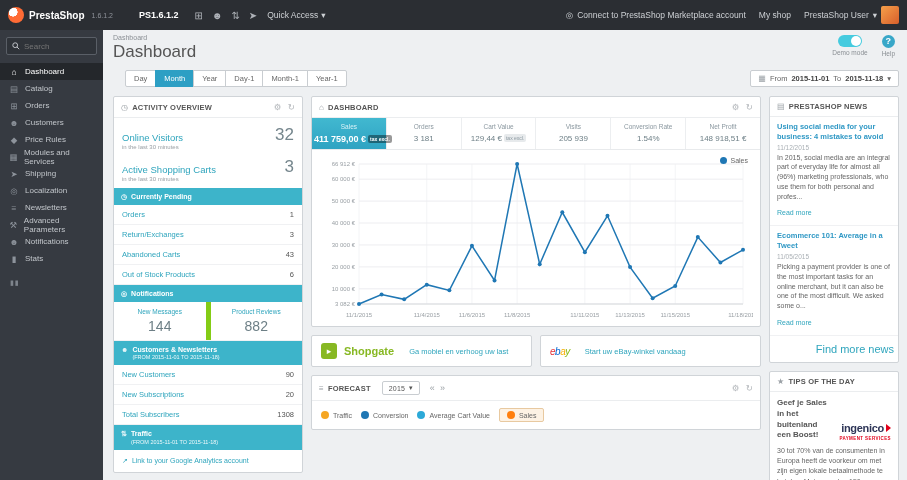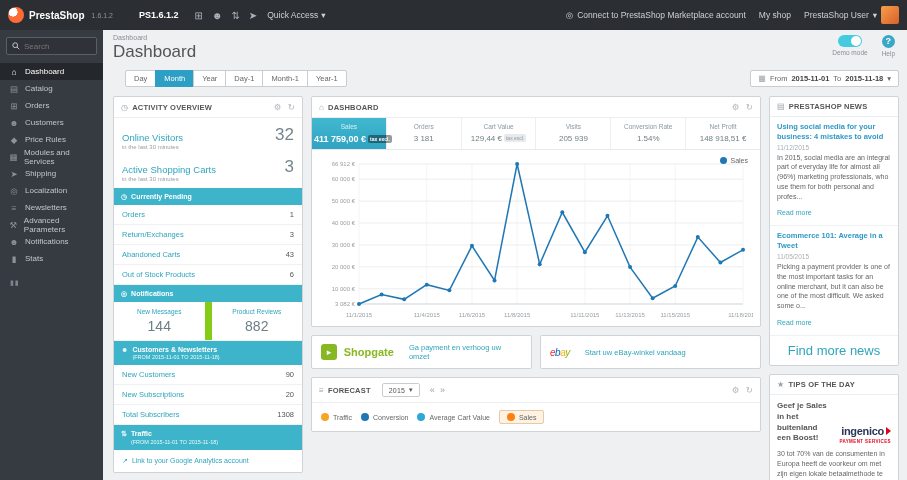--- a/index.html
+++ b/index.html
@@ -77,21 +77,21 @@
   .metric-value{font-size:17px;font-weight:300;color:#75868d;line-height:1;margin-top:2px}
   .metric-block{padding-bottom:6px}
   .sec-bar{background:#3db4ca;color:#fff;font-size:7px;font-weight:bold;padding:4px 7px;display:flex;gap:4px;align-items:flex-start;line-height:1.3}
   .sec-bar .bar-icon{font-size:7px;opacity:.9}
   .sec-sub{display:block;font-weight:normal;font-size:5.5px;opacity:.9}
   .stat-row{display:flex;justify-content:space-between;align-items:center;padding:5px 8px;font-size:7.5px;border-bottom:1px solid #f0f1f3}
   .stat-label{color:#2fa5bd;cursor:pointer}
   .stat-value{color:#555}
   .notif-grid{display:flex;text-align:center;border-bottom:1px solid #f0f1f3}
   .notif-cell{flex:1;padding:6px 4px;cursor:pointer}
-  .notif-cell + .notif-cell{border-left:7px solid #84cc16}
+  .notif-cell + .notif-cell{border-left:5px solid #84cc16}
   .notif-label{color:#2fa5bd;font-size:6.5px}
   .notif-value{color:#6d7f86;font-size:14px;font-weight:300;margin-top:3px}
   .ga-link{display:flex;align-items:center;gap:4px;padding:7px 8px;font-size:7px;color:#2fa5bd;cursor:pointer}
 
   
   .kpi-row{display:flex;border-bottom:1px solid #e8eaec}
   .kpi{flex:1;min-width:0;text-align:center;padding:5px 2px;border-right:1px solid #eceef0;cursor:pointer}
   .kpi:last-child{border-right:none}
   .kpi-label{font-size:6.5px;color:#8b98a0}
   .kpi-value{font-size:8px;color:#6d7f86;margin-top:4px;white-space:nowrap}
@@ -120,21 +120,21 @@
   .legend-item{display:flex;align-items:center;gap:4px;font-size:7px;color:#666;cursor:pointer}
   .legend-item.selected{border:1px solid #e8c9a0;background:#fdf2e4;padding:2px 7px;border-radius:2px}
   .l-dot{width:8px;height:8px;border-radius:50%}
 
   
   .article{padding:5px 7px 6px;border-bottom:1px solid #f0f1f3}
   .article-title{color:#2f98c5;font-size:7.5px;font-weight:bold;line-height:1.3;cursor:pointer}
   .article-date{font-size:6.5px;color:#aab0b5;margin:2px 0 2px}
   .article-body{font-size:7px;color:#666;line-height:1.4}
   .read-more{display:inline-block;margin-top:2px;font-size:7px;color:#2fa5bd;cursor:pointer}
-  .more-news{text-align:center;padding:7px 4px;font-size:13px;color:#2fa5bd;cursor:pointer}
+  .more-news{text-align:right;padding:7px 4px;font-size:11px;color:#2fa5bd;cursor:pointer}
 
   
   .tips-body{padding:6px 7px}
   .tips-top{display:flex;gap:6px;align-items:flex-end}
   .tips-headline{flex:1;font-size:8px;font-weight:bold;color:#555;line-height:1.35}
   .ingenico{text-align:right;line-height:1}
   .ingenico-name{font-size:11px;font-weight:bold;color:#2e3557;letter-spacing:-.3px}
   .ingenico-mark{display:inline-block;width:0;height:0;border-left:5px solid #e2001a;border-top:4px solid transparent;border-bottom:4px solid transparent;margin-left:2px}
   .ingenico-sub{font-size:4.5px;color:#e2001a;font-weight:bold;letter-spacing:.4px;margin-top:2px}
   .tips-text{font-size:7px;color:#666;line-height:1.45;margin-top:5px}
@@ -468,21 +468,21 @@
                 <circle cx="403.4117647058824" cy="108.50665831113896" r="2" fill="#1f77b4"></circle>
                 <circle cx="426" cy="95.78536738210873" r="2" fill="#1f77b4"></circle>
               </svg>
           </div>
         </section>
 
         <div class="promo-row">
           <section class="panel promo">
             <span class="shopgate-box">▸</span>
             <span class="shopgate-text">Shopgate</span>
-            <span class="promo-link">Ga payment en verhoog uw omzet</span>
+            <span class="promo-link">Ga mobiel en verhoog uw last</span>
           </section>
           <section class="panel promo">
             <span class="ebay-text">
               <span style="color: rgb(229, 50, 56);">e</span><span style="color: rgb(0, 100, 210);">b</span><span style="color: rgb(245, 175, 2);">a</span><span style="color: rgb(134, 184, 23);">y</span>
             </span>
             <span class="promo-link">Start uw eBay-winkel vandaag</span>
           </section>
         </div>
 
         <section class="panel">

